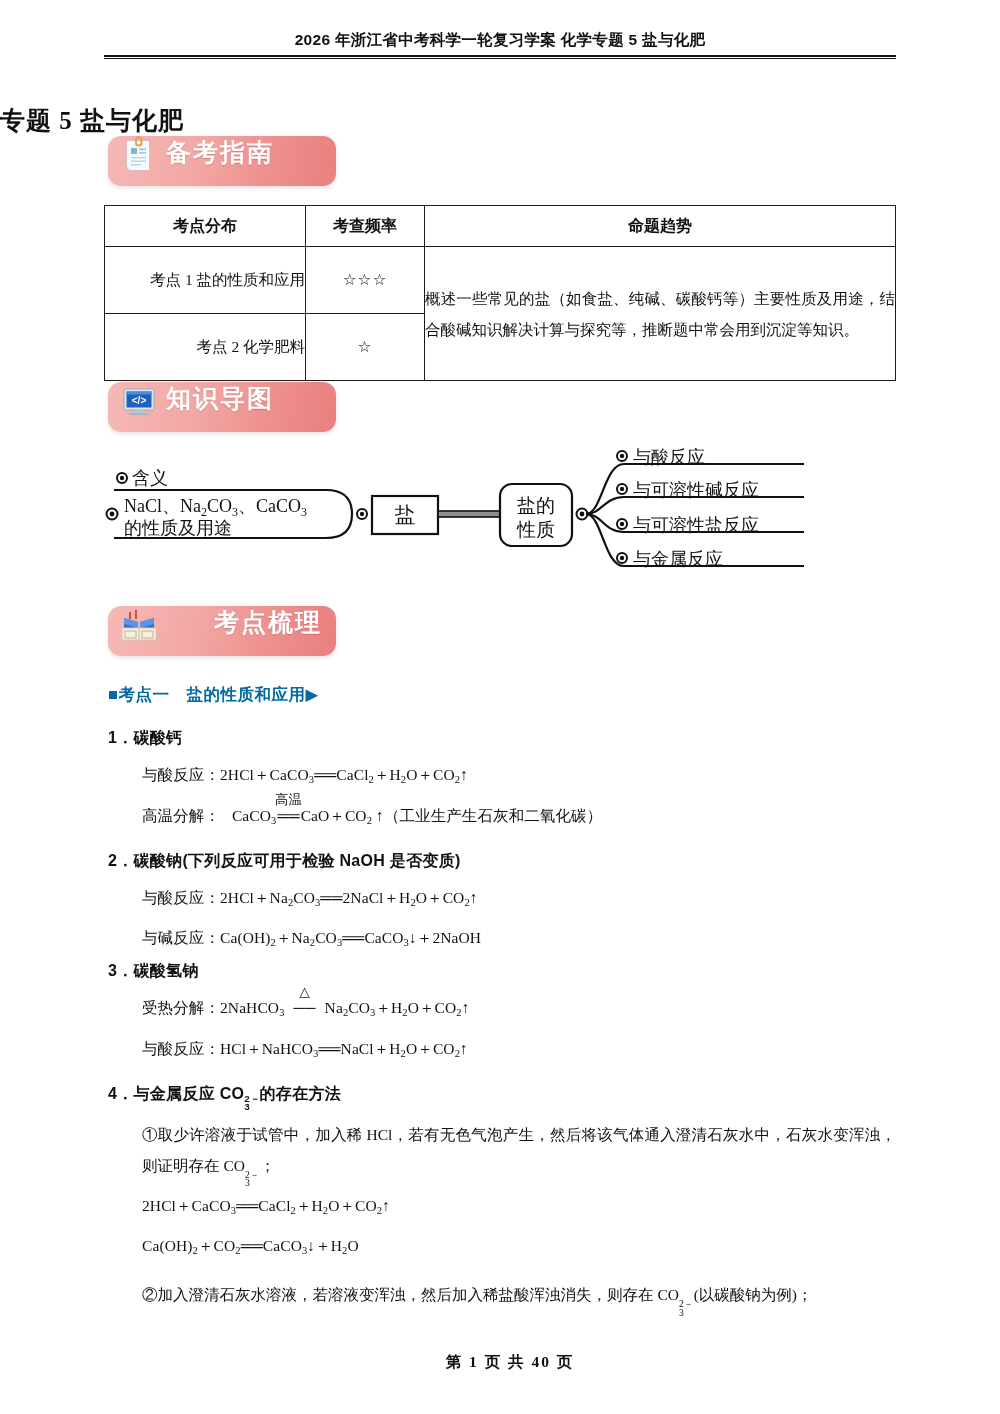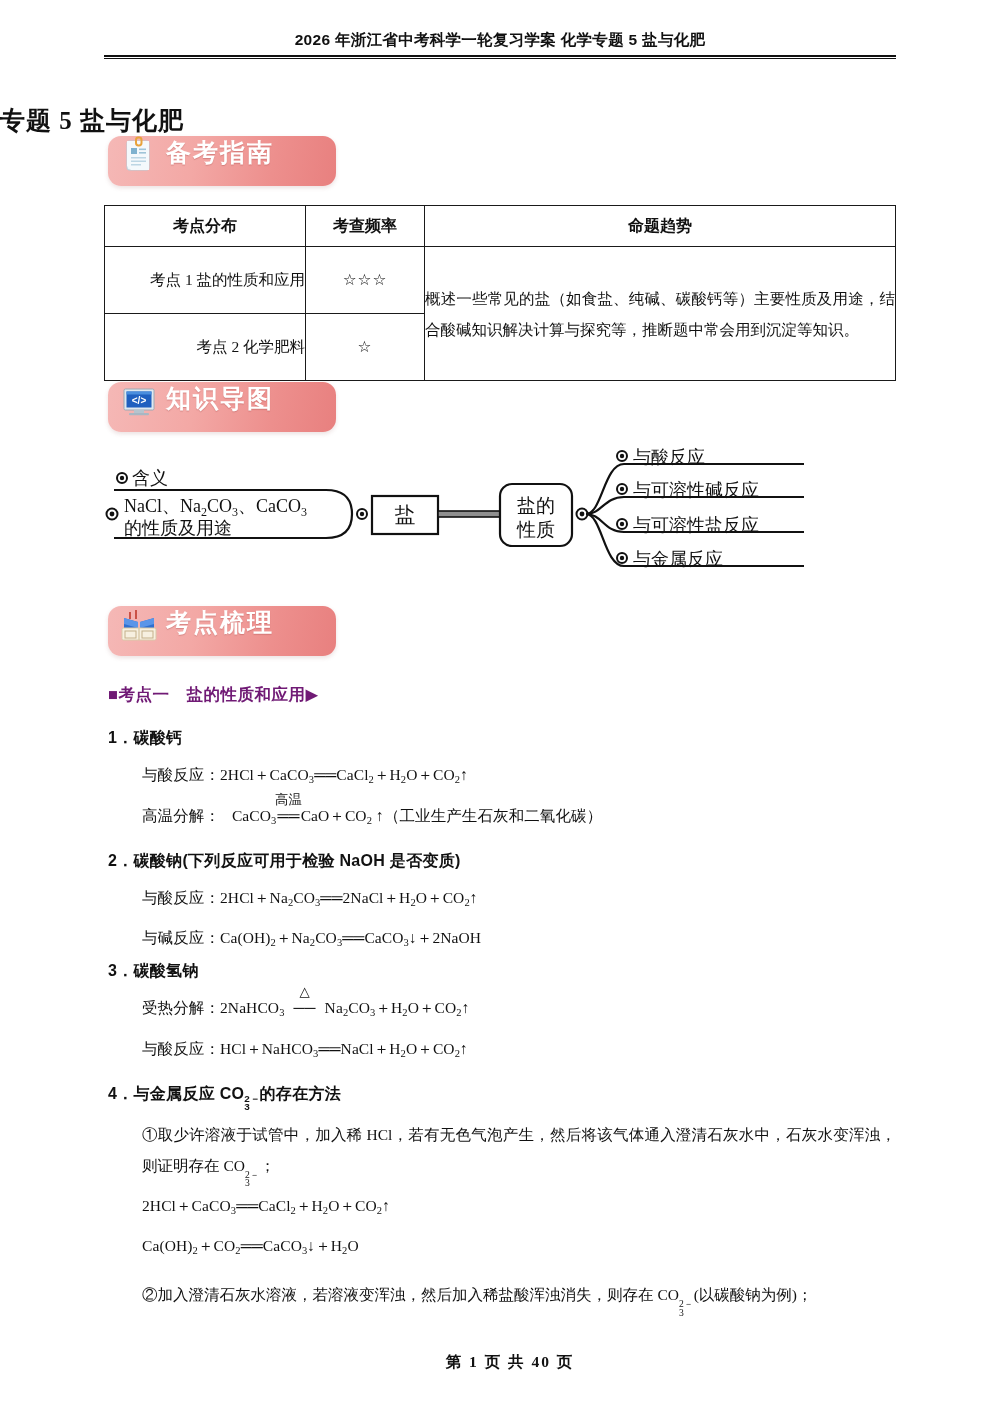--- a/index.html
+++ b/index.html
@@ -93,21 +93,21 @@
     font-weight: bold;
     font-size: 25px;
     color: #ffffff;
     letter-spacing: 2px;
     text-shadow: 0 1px 1px rgba(160,70,70,0.35);
     white-space: nowrap;
   }
 
   #badge-beikao { left: 108px; top: 136px; width: 228px; }
   #badge-zhishi { left: 108px; top: 382px; width: 228px; }
-  #badge-kaodian { left: 108px; top: 606px; width: 228px; }
+  #badge-kaodian { left: 108px; top: 606px; width: 228px; gap: 48px; }
 
   
   .kp-table {
     position: absolute;
     left: 104px;
     top: 205px;
     width: 792px;
     border-collapse: collapse;
     table-layout: fixed;
   }
@@ -162,21 +162,21 @@
   .content {
     position: absolute;
     left: 104px;
     top: 684px;
     width: 792px;
   }
   .kp-heading {
     font-family: "Liberation Sans", "DejaVu Sans", sans-serif;
     font-weight: bold;
     font-size: 16.5px;
-    color: #701a75;
+    color: #0369a1;
     margin: 0 0 22px 4px;
     letter-spacing: 0.5px;
   }
   .num-heading {
     font-family: "Liberation Sans", "DejaVu Sans", sans-serif;
     font-weight: bold;
     font-size: 16px;
     color: #111;
     margin: 8px 0 14px 4px;
     letter-spacing: 0.3px;

